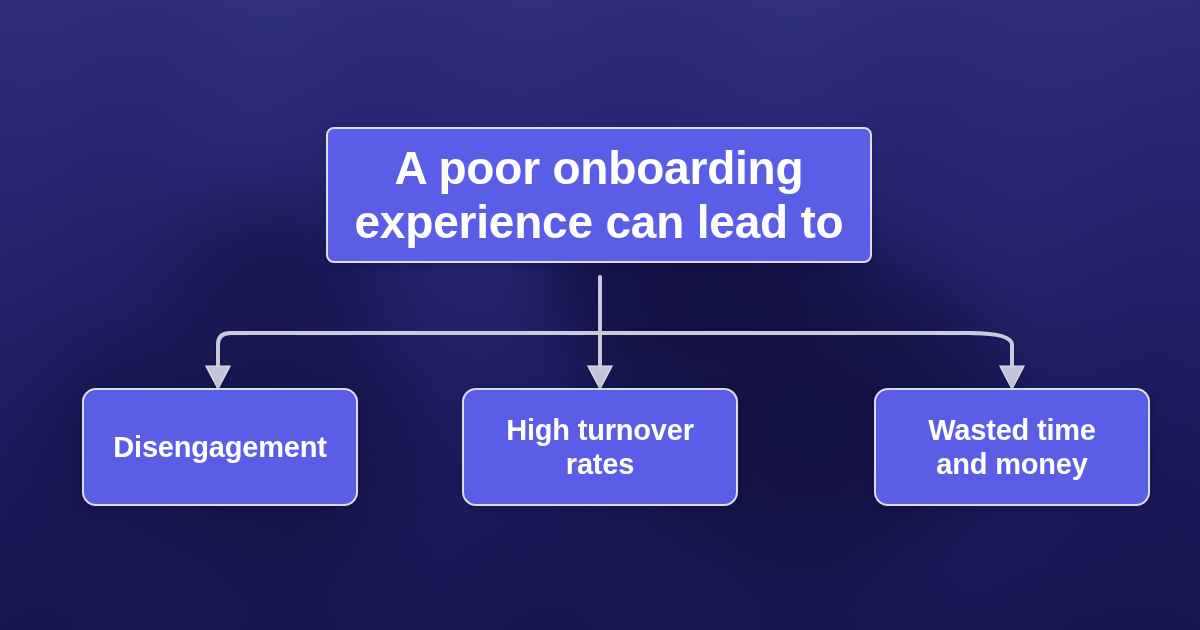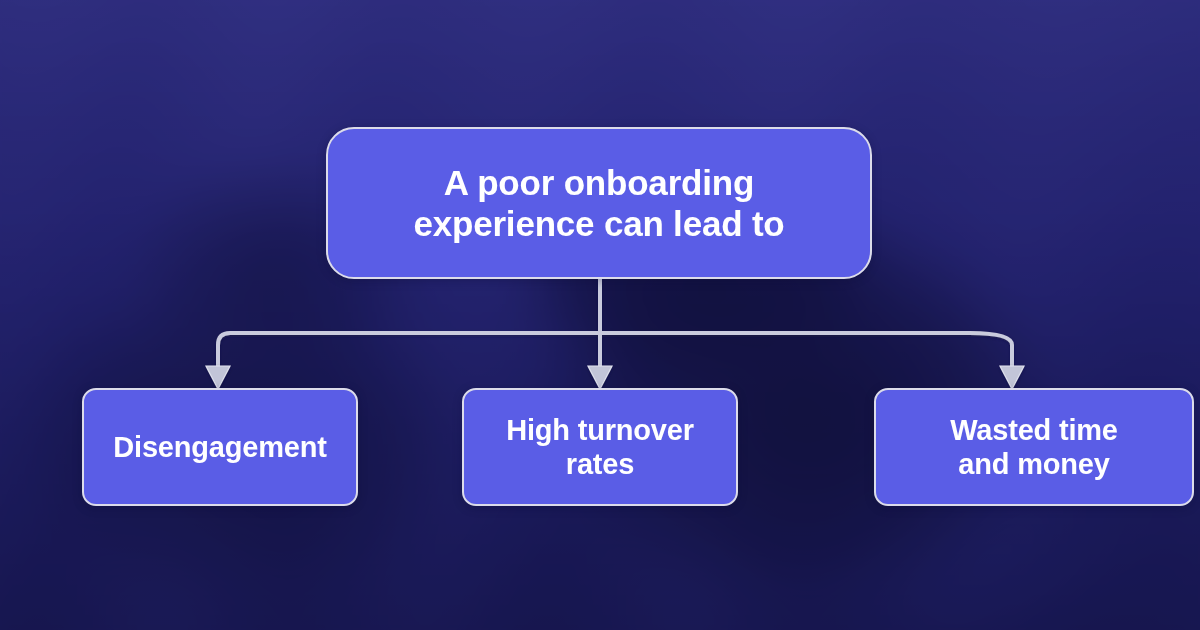--- a/index.html
+++ b/index.html
@@ -94,32 +94,32 @@
     padding: 6px 14px;
     font-weight: 700;
     line-height: 1.18;
     letter-spacing: -0.2px;
     white-space: pre-line;
   }
   .node-root {
     left: 326px;
     top: 127px;
     width: 546px;
-    height: 152px;
-    font-size: 35px;
-    border-radius: 28px;
+    height: 136px;
+    font-size: 46px;
+    border-radius: 8px;
   }
   .node-leaf {
     top: 388px;
     height: 118px;
     font-size: 29px;
   }
   .leaf-0 { left: 82px;  width: 276px; }
   .leaf-1 { left: 462px; width: 276px; }
-  .leaf-2 { left: 874px; width: 320px; }
+  .leaf-2 { left: 874px; width: 276px; }
 </style>
 </head>
 <body>
 
 <div id="stage">
 
   <div class="bg-photo"></div>
   <div class="bg-tint"></div>
   <div class="bg-tint2"></div>
 

